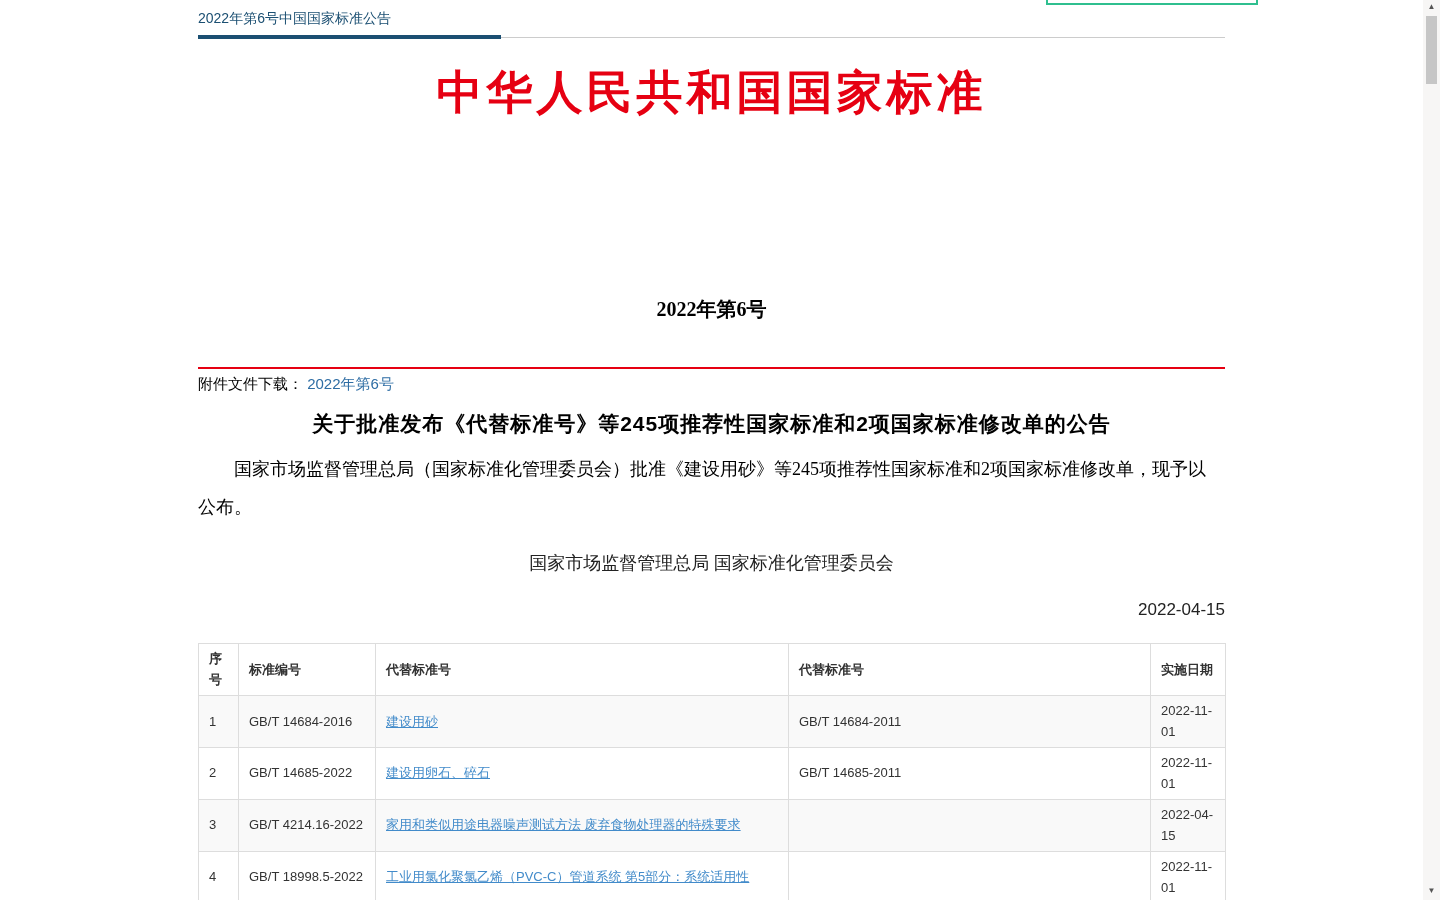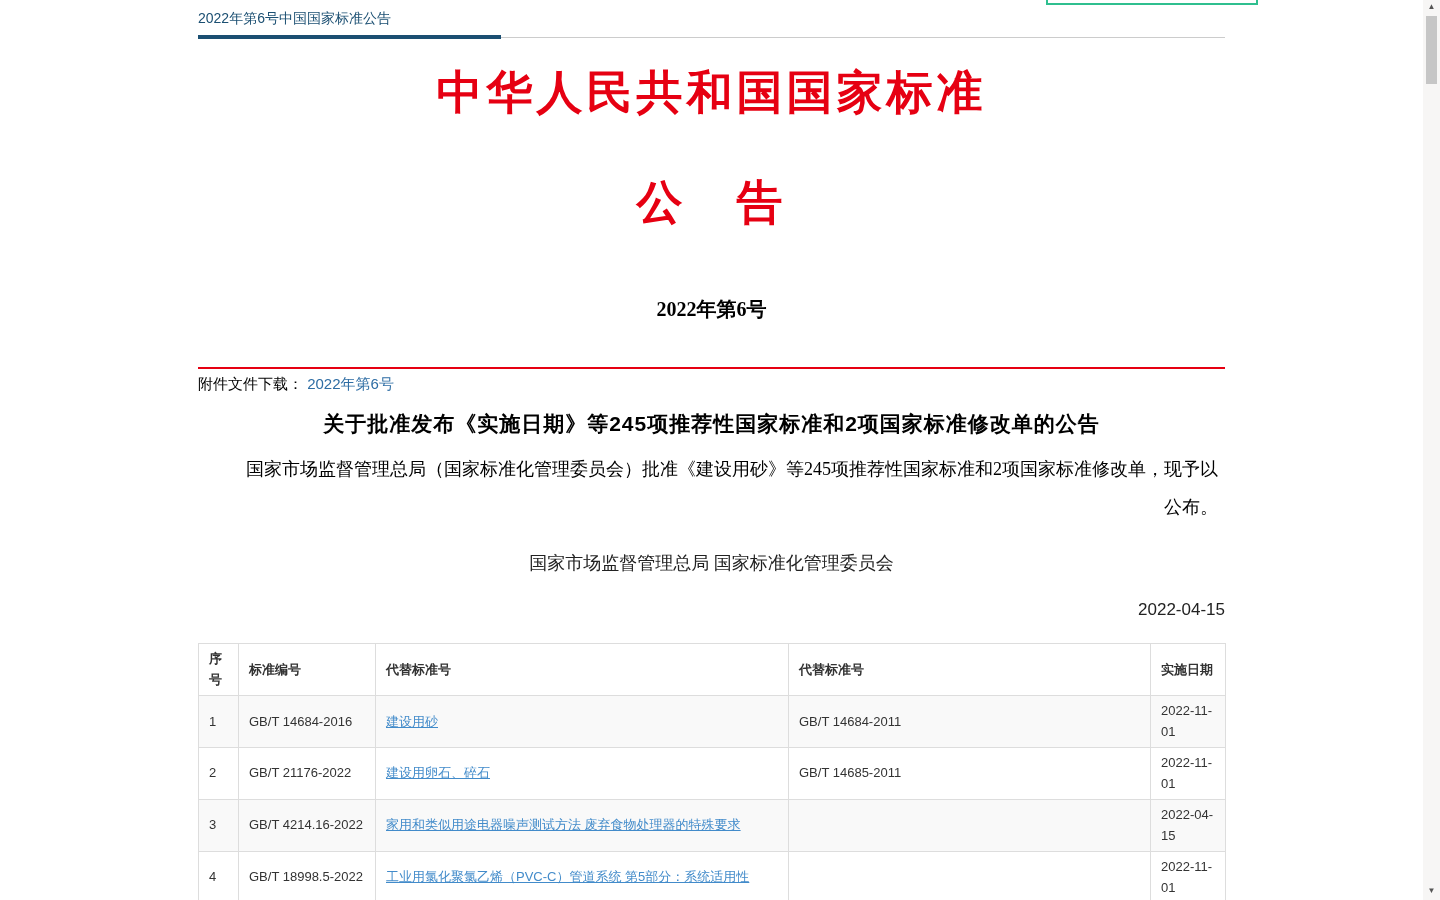--- a/index.html
+++ b/index.html
@@ -41,21 +41,21 @@
   .red-line{position:absolute;left:0;top:367px;width:1027px;height:2px;background:var(--red);}
 
   .attach-row{position:absolute;left:0;top:375px;font-size:15px;color:#000;}
   .attach-row a{color:var(--attach-blue);text-decoration:none;cursor:pointer;}
 
   .notice-title{position:absolute;left:0;top:410px;width:100%;text-align:center;
     font-size:21px;font-weight:bold;letter-spacing:1px;color:#000;}
 
   .notice-body{position:absolute;left:0;top:450px;width:1020px;
     font-family:"Liberation Serif","DejaVu Serif",serif;
-    font-size:18px;line-height:38px;color:#000;text-indent:2em;text-align:right;}
+    font-size:18px;line-height:38px;color:#000;text-indent:2em;}
 
   .signoff{position:absolute;left:0;top:551px;width:1027px;text-align:center;
     font-family:"Liberation Serif","DejaVu Serif",serif;font-size:18px;color:#222;}
   .doc-date{position:absolute;left:0;top:600px;width:1027px;text-align:right;
     font-size:17px;color:#222;}
 
   
   .tbl-wrap{position:absolute;left:0;top:643px;width:1027px;}
   table{border-collapse:collapse;table-layout:fixed;width:1027px;font-size:13px;color:var(--text);}
   th,td{border:1px solid var(--border);padding:4px 10px;vertical-align:middle;
@@ -84,31 +84,30 @@
 <div class="page">
 
   <div class="green-frag"></div>
 
   <div class="content">
     <div class="tab-label">2022年第6号中国国家标准公告</div>
     <div class="tab-line-gray"></div>
     <div class="tab-line-active"></div>
 
     <div class="main-title">中华人民共和国国家标准</div>
-    <div class="sub-title">公　告</div>
     <div class="issue-no">2022年第6号</div>
 
     <div class="red-line"></div>
 
     <div class="attach-row">
       <span>附件文件下载：</span>
       <a>2022年第6号</a>
     </div>
 
-    <div class="notice-title">关于批准发布《实施日期》等245项推荐性国家标准和2项国家标准修改单的公告</div>
+    <div class="notice-title">关于批准发布《代替标准号》等245项推荐性国家标准和2项国家标准修改单的公告</div>
     <div class="notice-body">国家市场监督管理总局（国家标准化管理委员会）批准《建设用砂》等245项推荐性国家标准和2项国家标准修改单，现予以公布。</div>
     <div class="signoff">国家市场监督管理总局 国家标准化管理委员会</div>
     <div class="doc-date">2022-04-15</div>
 
     <div class="tbl-wrap">
       <table>
         <colgroup>
           <col class="c-no">
             <col class="c-code">
             <col class="c-name">
@@ -127,21 +126,21 @@
         <tbody>
             <tr class="odd">
               <td>1</td>
               <td>GB/T 14684-2016</td>
               <td><a>建设用砂</a></td>
               <td>GB/T 14684-2011</td>
               <td>2022-11-01</td>
             </tr>
             <tr class="">
               <td>2</td>
-              <td>GB/T 21176-2022</td>
+              <td>GB/T 14685-2022</td>
               <td><a>建设用卵石、碎石</a></td>
               <td>GB/T 14685-2011</td>
               <td>2022-11-01</td>
             </tr>
             <tr class="odd">
               <td>3</td>
               <td>GB/T 4214.16-2022</td>
               <td><a>家用和类似用途电器噪声测试方法 废弃食物处理器的特殊要求</a></td>
               <td></td>
               <td>2022-04-15</td>

